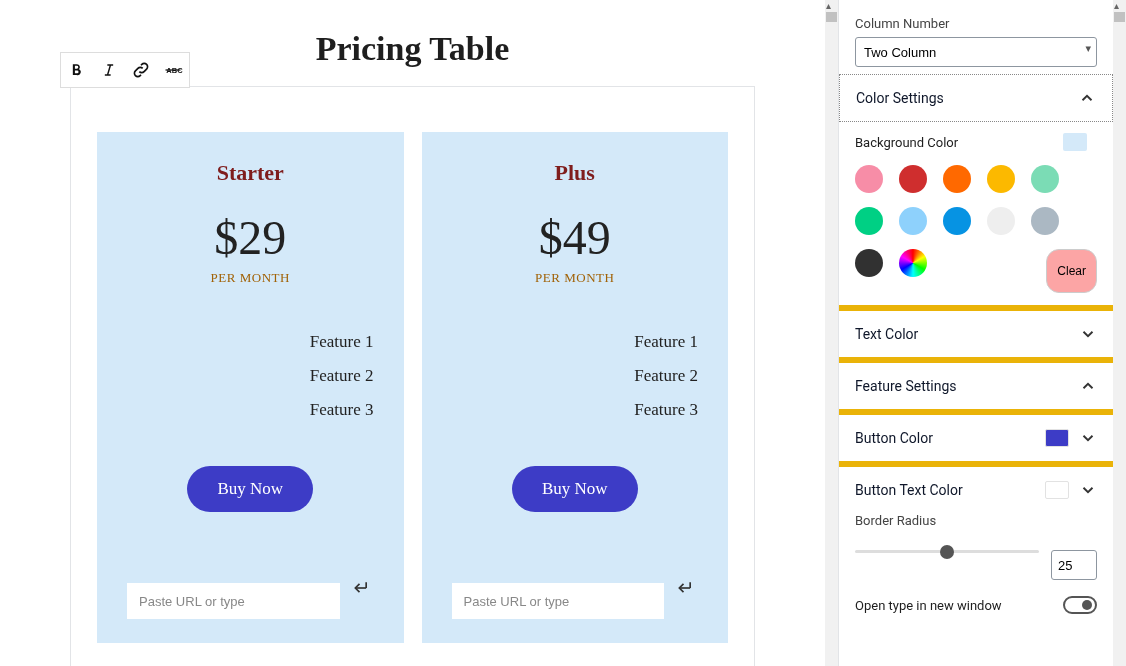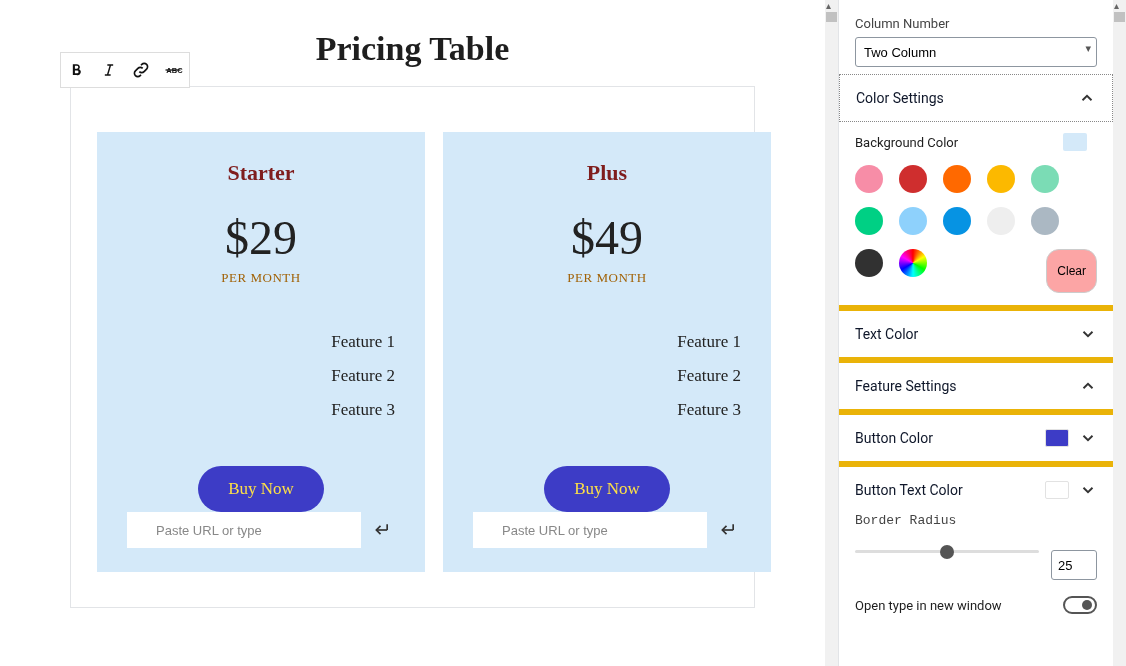--- a/index.html
+++ b/index.html
@@ -11,34 +11,34 @@
   .toolbar button { width: 32px; height: 34px; background: #fff; border: none; display: flex; align-items: center; justify-content: center; cursor: pointer; }
   .toolbar button svg { width: 20px; height: 20px; }
   .block-frame { border: 1px solid #e2e4e7; padding: 45px 26px 35px; }
   .cards { display: flex; gap: 18px; }
   .card { flex: 1; background: #d4e9f9; padding: 28px 30px 24px; text-align: center; }
   .card h3 { font-family: Georgia, serif; font-size: 22px; font-weight: 700; margin-bottom: 28px; color: #7f1d1d; }
   .price { font-family: Georgia, serif; font-size: 48px; font-weight: 400; color: #222; line-height: 1; }
   .period { font-family: Georgia, serif; font-size: 13px; letter-spacing: 0.5px; color: #a16207; margin-top: 8px; margin-bottom: 46px; }
   .features { font-family: Georgia, serif; font-size: 17px; color: #222; text-align: right; padding-left: 48px; margin-bottom: 46px; }
   .features li { list-style: none; margin-bottom: 14px; }
-  .buy { display: inline-block; background: #3d3cc6; color: #fde047; font-family: Georgia, serif; font-size: 17px; padding: 13px 30px; border-radius: 25px; border: none; cursor: pointer; }
+  .buy { display: inline-block; background: #3d3cc6; color: #ffffff; font-family: Georgia, serif; font-size: 17px; padding: 13px 30px; border-radius: 25px; border: none; cursor: pointer; margin-bottom: 44px; }
   .url-row { display: flex; align-items: center; gap: 10px; }
-  .url-input { flex: 1; height: 36px; border: none; background: #fff; padding: 0 29px; font-size: 13px; color: #c2410c; }
+  .url-input { flex: 1; height: 36px; border: none; background: #fff; padding: 0 12px; font-size: 13px; color: #c2410c; margin-top: 27px; }
   .url-input::placeholder { color: #888; }
   .url-submit { width: 24px; height: 24px; display: flex; align-items: center; justify-content: center; cursor: pointer; color: #333; }
   .url-submit svg { width: 20px; height: 20px; }
 
   .sidebar { width: 275px; border-left: 1px solid #e2e4e7; overflow-y: auto; position:relative; background:#fff;}
   .panel-section { border-top: 6px solid #eab308; padding: 0; }
   .panel-header { display: flex; align-items: center; justify-content: space-between; padding: 14px 16px; cursor: pointer; }
   .panel-header .label { font-size: 14px; color: #0f172a; }
   .panel-header .chev { color: #333; }
   .panel-header .chev svg { width: 18px; height: 18px; display:block;}
-  .panel-body { padding: 0 16px 16px; font-family: Liberation Mono, monospace; }
+  .panel-body { padding: 0 16px 16px; }
   .field-label { font-size: 13px; color: #444; margin-bottom: 6px; display:block;}
   .select-wrap { position: relative; }
   .select-wrap select { width: 100%; height: 30px; border: 1px solid #8d96a0; border-radius: 3px; padding: 0 24px 0 8px; font-size: 13px; background:#fff; appearance:none; -webkit-appearance:none;}
   .select-wrap::after{content:"▾"; position:absolute; right:6px; top:5px; color:#555; font-size:11px; pointer-events:none;}
   .dotted { border:1px dotted #888; margin: -1px 0;}
   .bg-row { display:flex; align-items:center; justify-content:space-between; padding: 12px 16px 6px; cursor:pointer;}
   .bg-row .indicator { width:24px; height:18px; background:#d4e9f9; border-radius:2px; margin-left:auto; margin-right:10px;}
   .palette { padding: 8px 16px 12px; display:flex; flex-wrap:wrap; gap:14px 16px;}
   .swatch { width:28px; height:28px; border-radius:50%; cursor:pointer; }
   .clear-btn { margin-left:auto; border:1px solid #ccc; background:#fca5a5; border-radius:13px; padding:4px 10px; font-size:12px; cursor:pointer; align-self:center; height:44px;}

